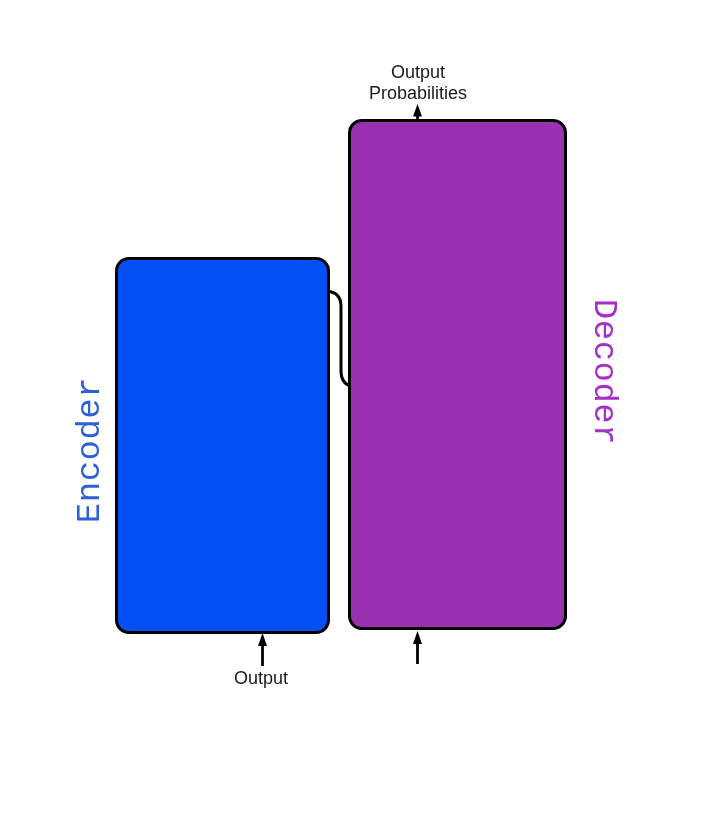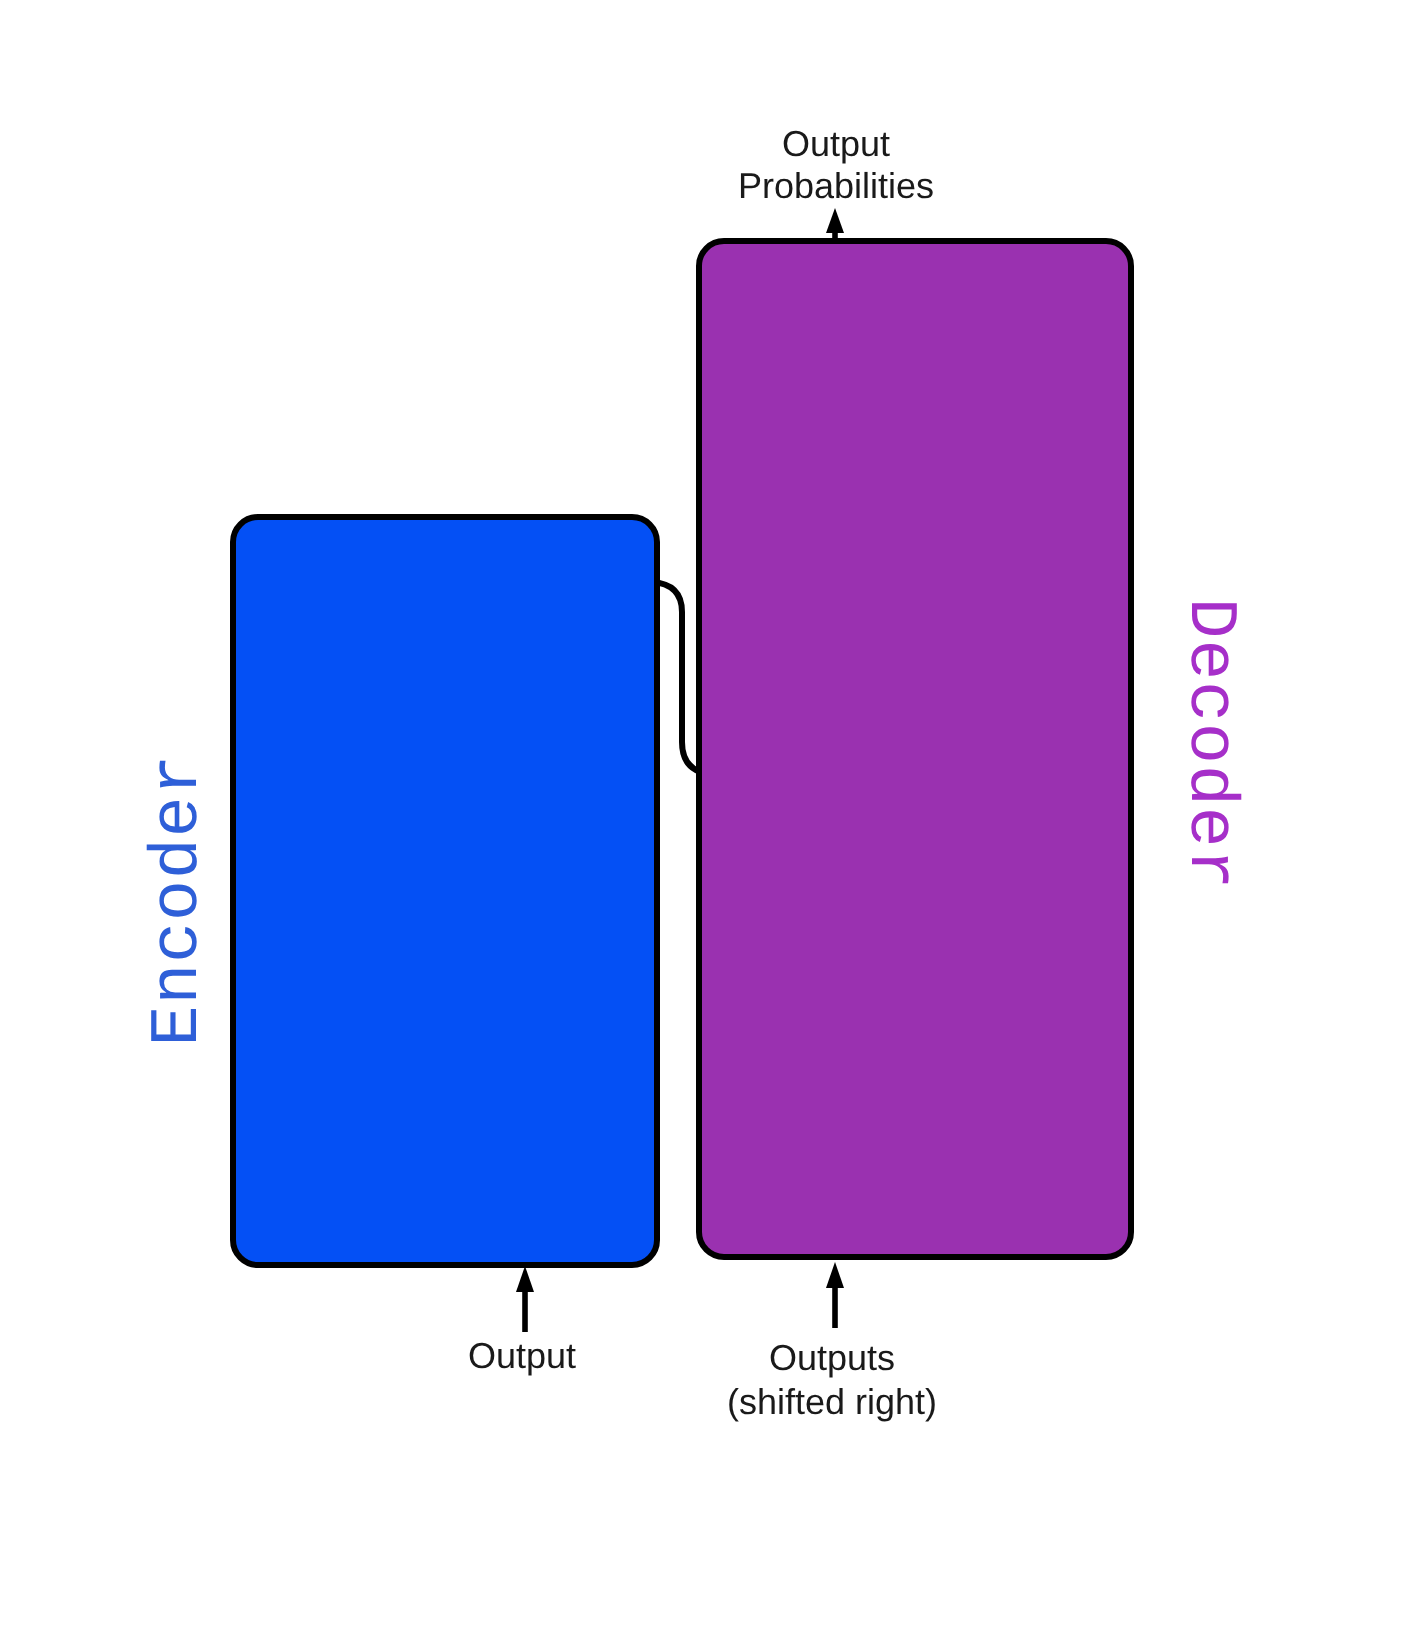--- a/index.html
+++ b/index.html
@@ -98,19 +98,15 @@
 
   <div class="side-label encoder-label" style="color: rgb(46, 95, 216);">Encoder</div>
   <div class="side-label decoder-label" style="color: rgb(166, 47, 201);">Decoder</div>
 
   <div class="io-label top-label">
     <div>Output</div>
     <div>Probabilities</div>
   </div>
 
   <div class="io-label inputs-label">Output</div>
-  <div class="io-label outputs-label">
-    <div>Outputs</div>
-    <div>(shifted right)</div>
-  </div>
 
 
 </div>
 
 </body></html>

